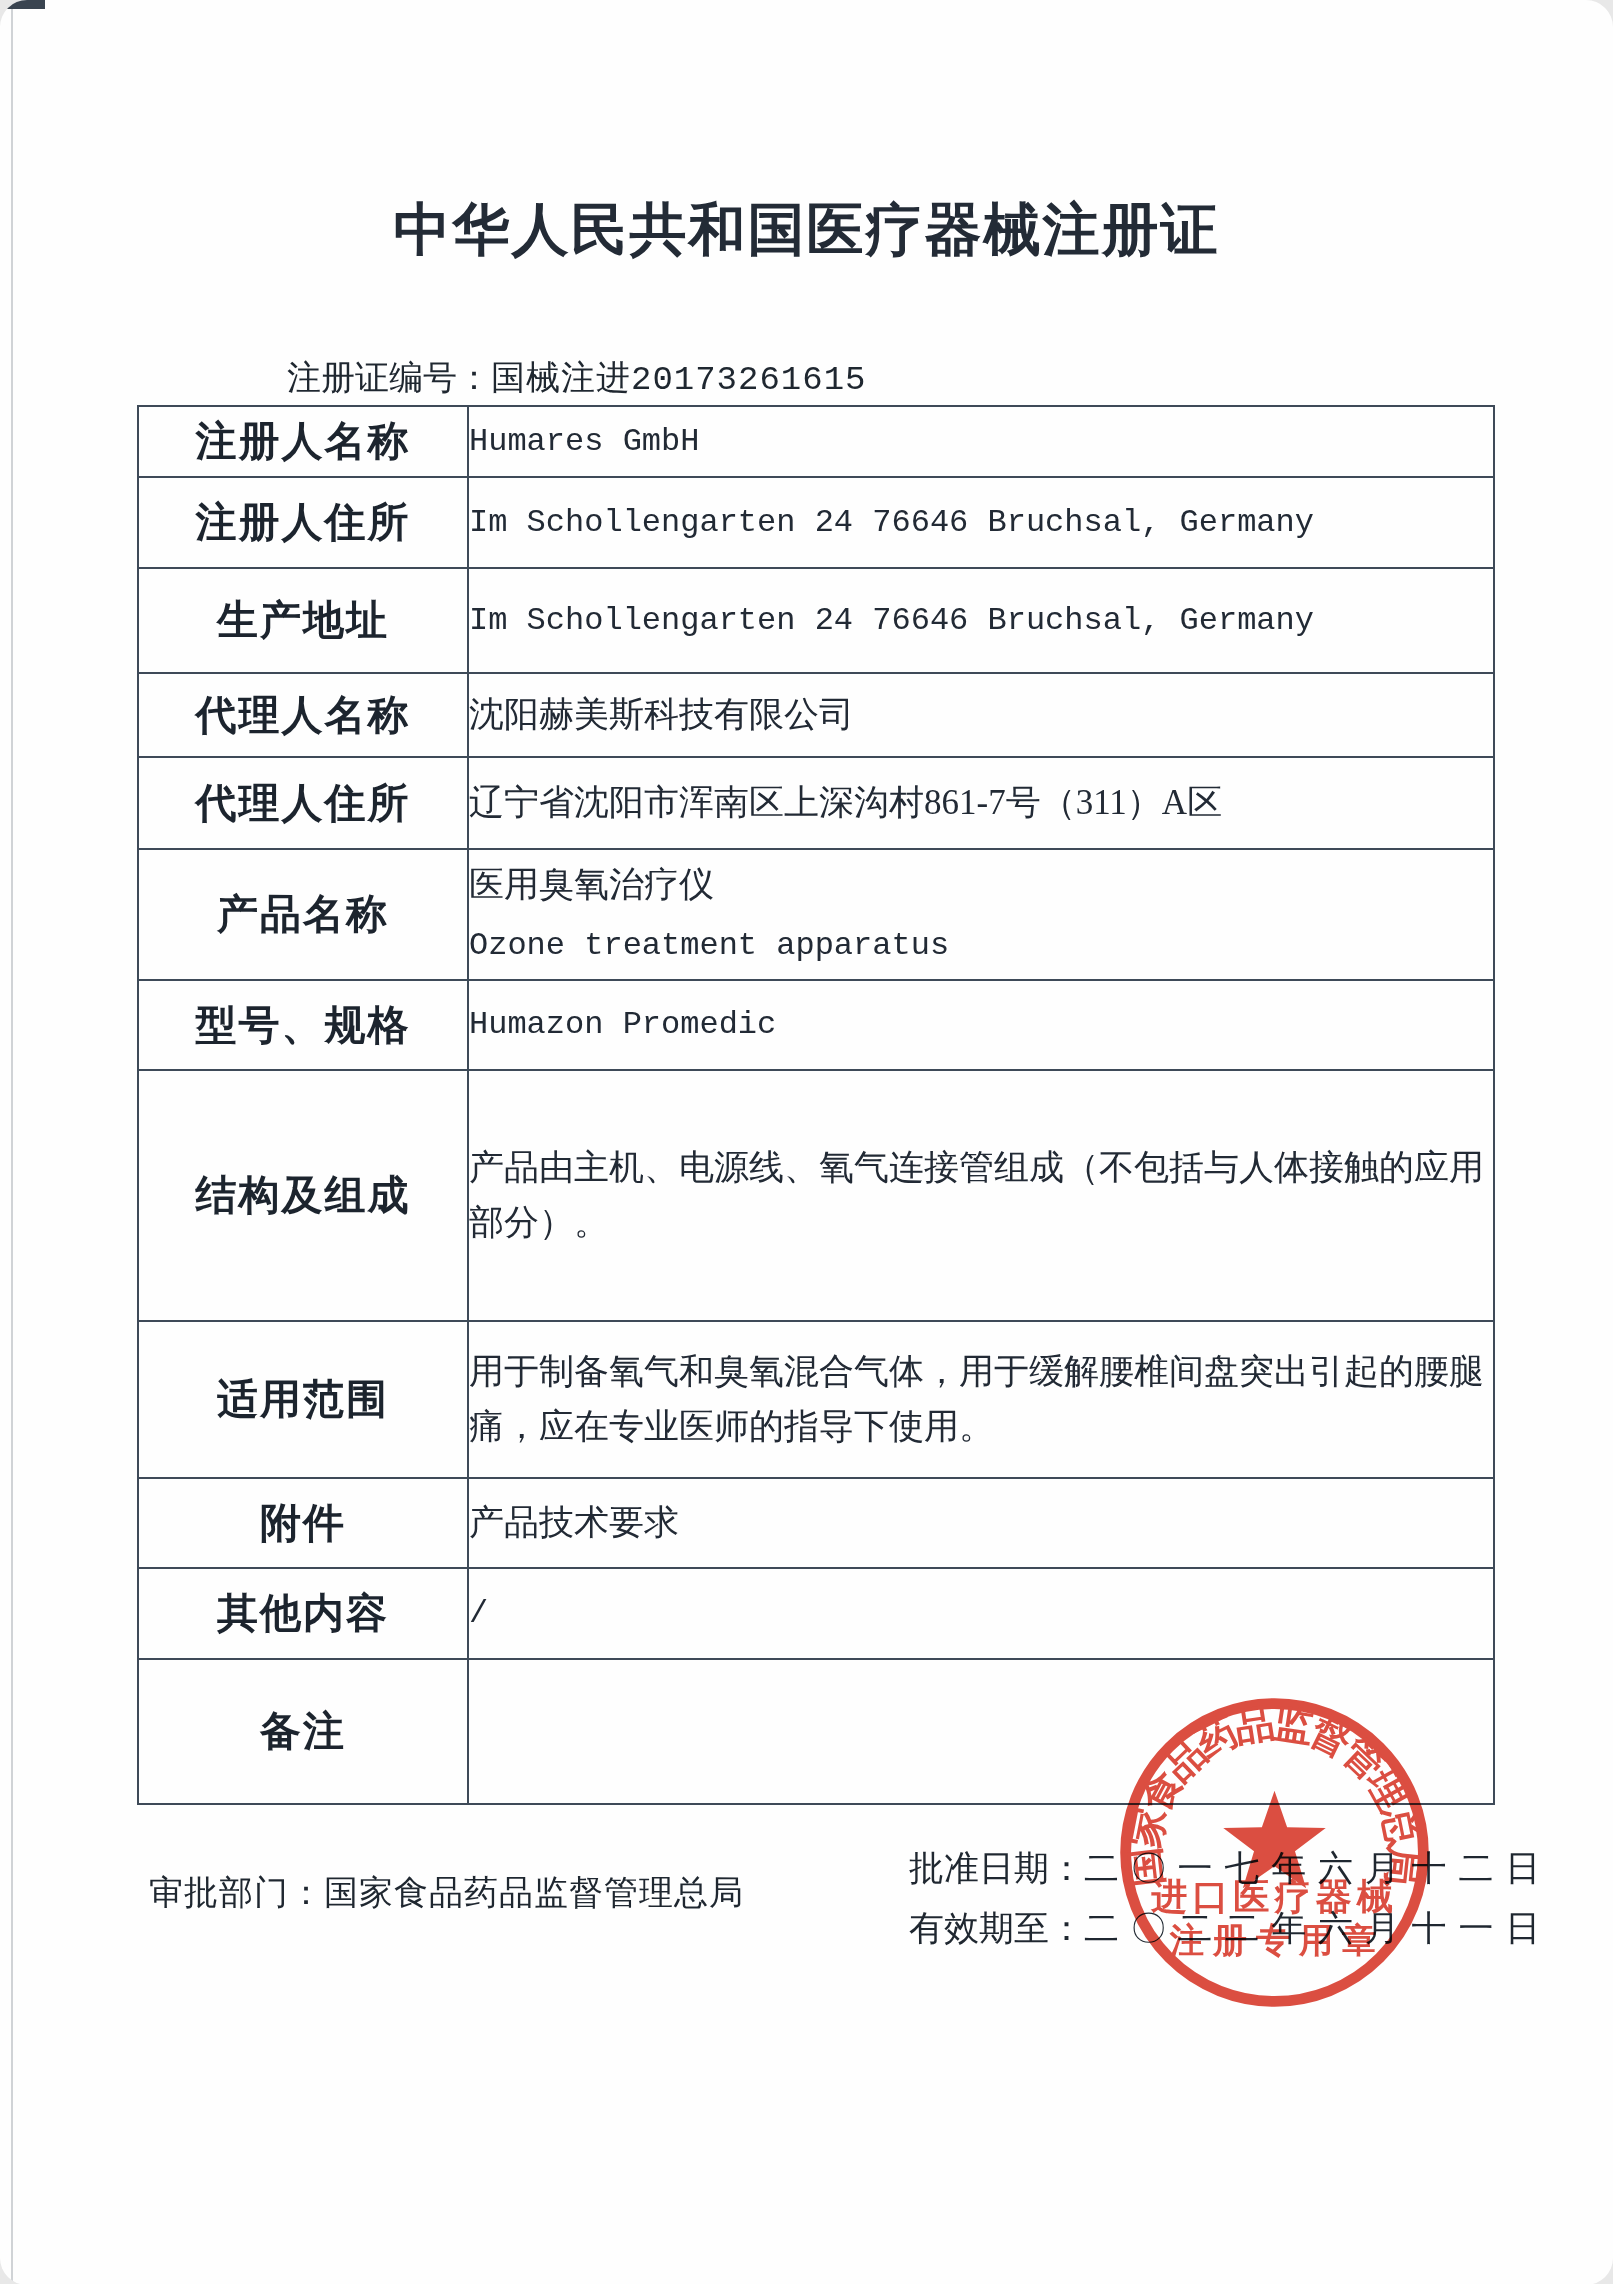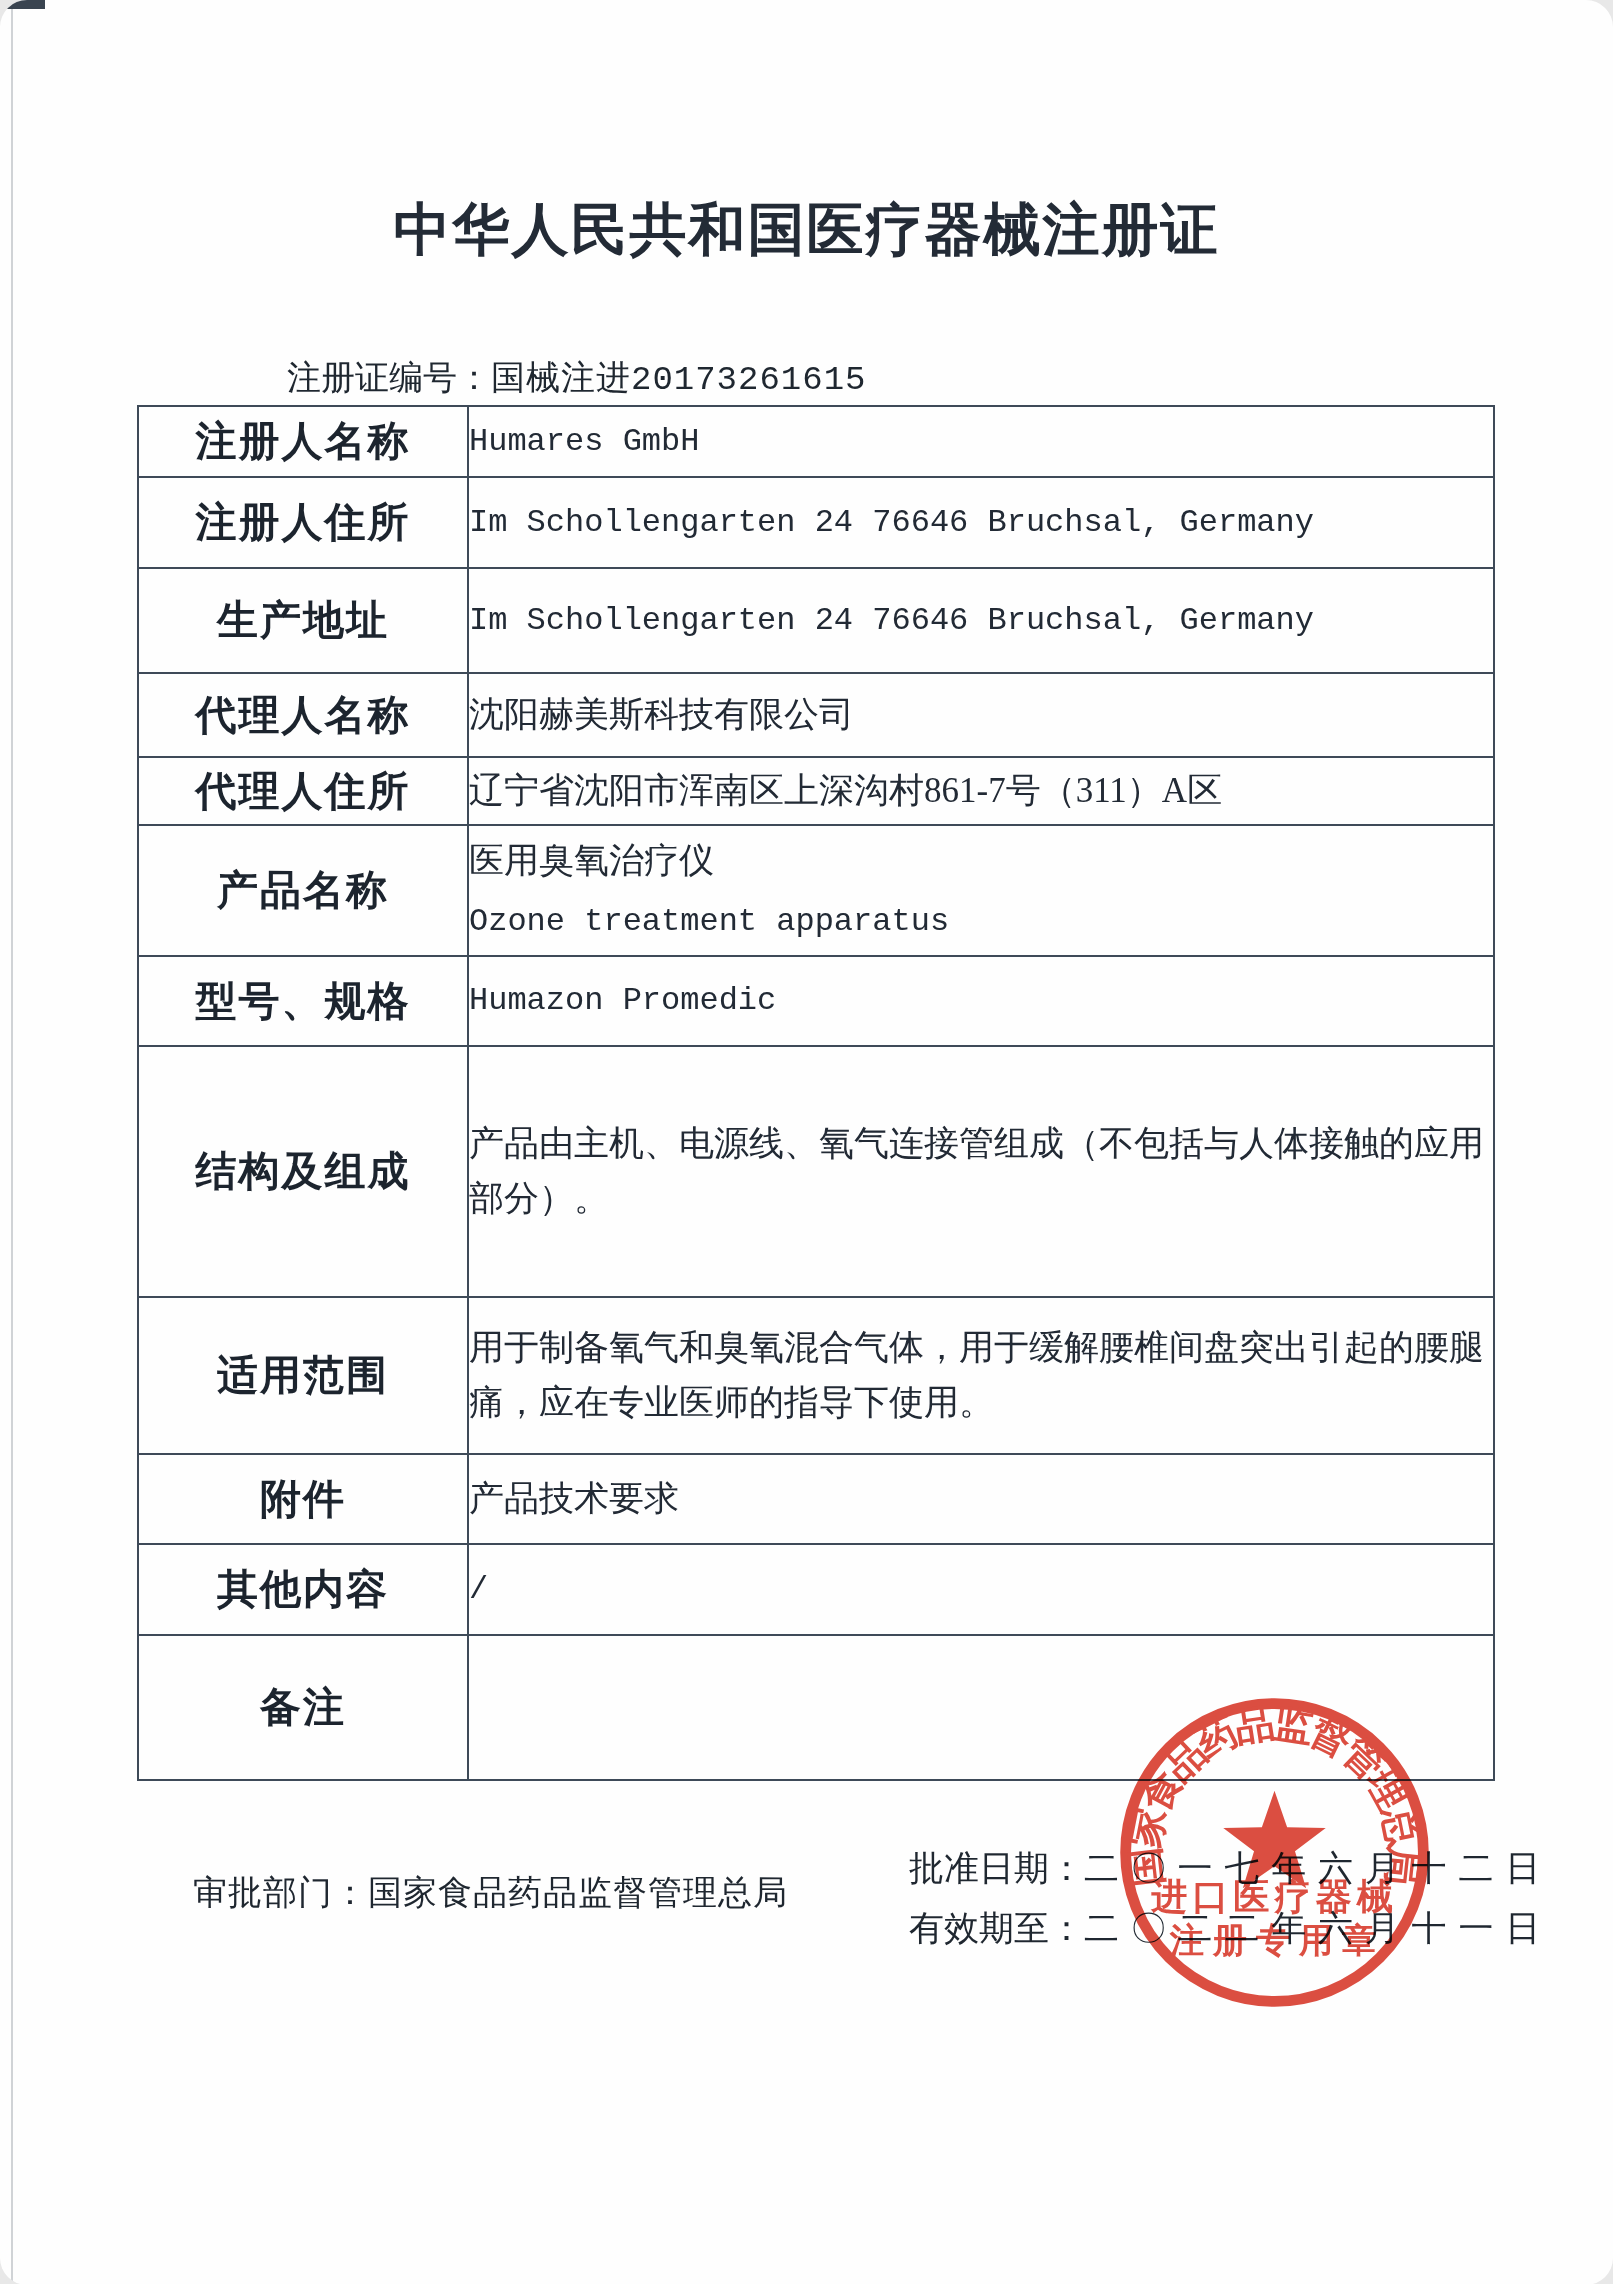--- a/index.html
+++ b/index.html
@@ -43,27 +43,27 @@
     font-size:41px;font-weight:700;color:#1c242e;
     font-family:"Liberation Sans",sans-serif;
     letter-spacing:2px;
   }
   td.valcell{padding-left:27.4px;padding-right:54px;}
   .val{font-size:35px;color:#222a35;font-family:"Liberation Serif",serif;line-height:1.55;}
   .val.mono{font-size:32px;font-family:"Liberation Mono",monospace;letter-spacing:0;}
   .val.second{margin-top:9px;}
 
   .r1{height:71px}.r2{height:91px}.r3{height:105px}.r4{height:84px}
-  .r5{height:68px}.r6{height:131px}.r7{height:90px}.r8{height:251px}
+  .r5{height:92px}.r6{height:131px}.r7{height:90px}.r8{height:251px}
   .r9{height:157px}.r10{height:90px}.r11{height:91px}.r12{height:145px}
 
   .dept{
     position:absolute;left:149px;top:1870px;
     font-size:34px;color:#1f2730;
-    font-family:Liberation Mono, monospace;letter-spacing:1px;margin-left:44px;
+    font-family:Liberation Mono, monospace;letter-spacing:1px;
   }
   .dateline{
     position:absolute;left:909px;
     font-size:35px;color:#1f2730;
     font-family:"Liberation Serif",serif;white-space:nowrap;
   }
   .dateline .dval{letter-spacing:11.8px;}
   .date-approve{top:1845px;}
   .date-valid{top:1905px;}
 

